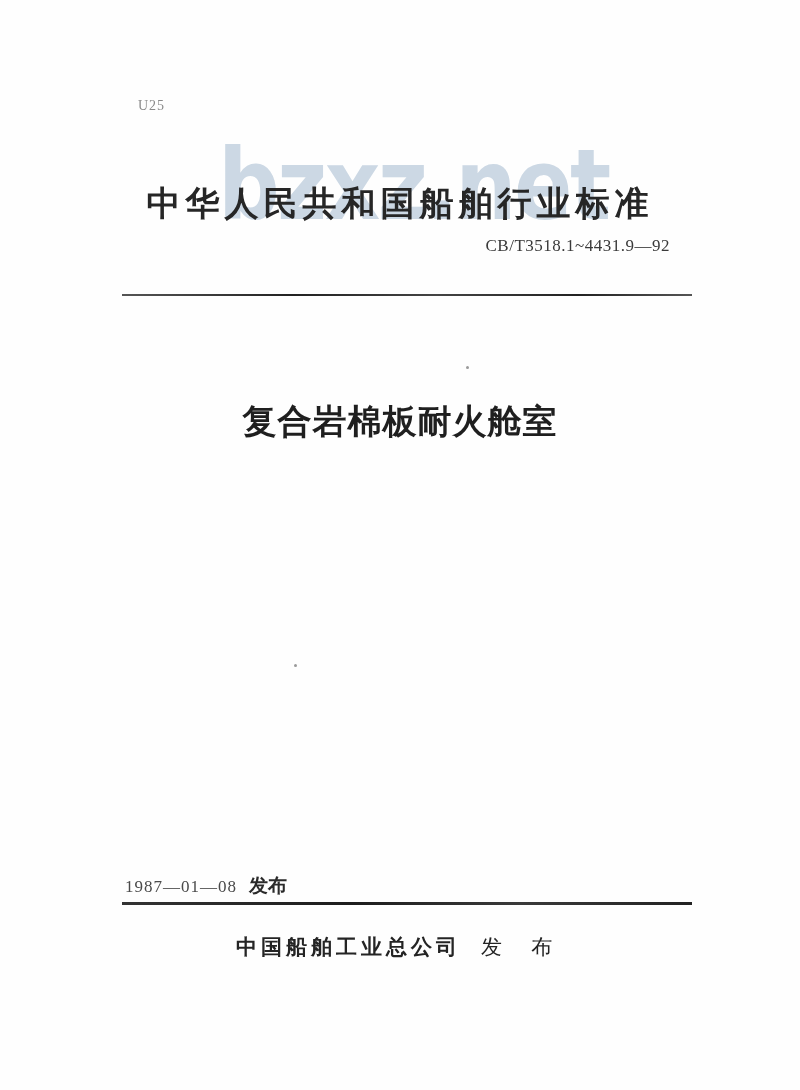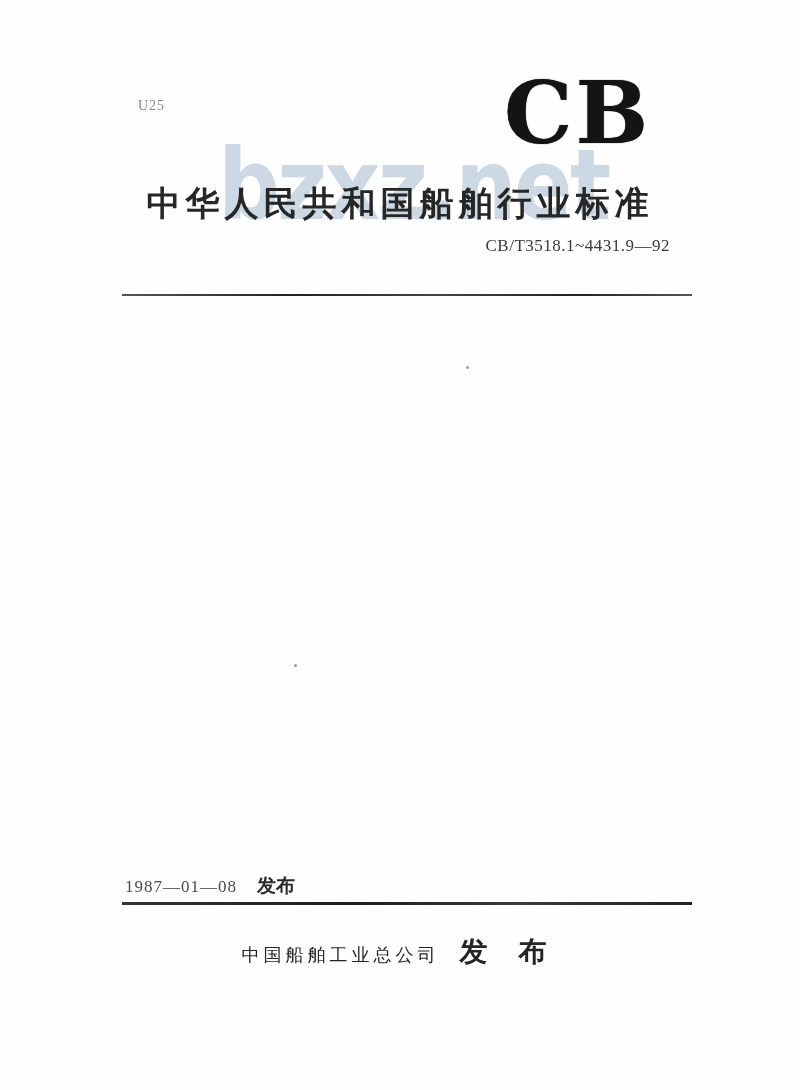--- a/index.html
+++ b/index.html
@@ -126,62 +126,62 @@
   .date-group { white-space: nowrap; }
   .date-num {
     font-size: 17px;
     letter-spacing: 1px;
     color: #4a4a4a;
   }
   .date-label {
     font-size: 19px;
     font-weight: bold;
     color: #2a2a2a;
-    margin-left: 16px;
+    margin-left: 8px;
   }
   .publisher-line {
     position: absolute;
     left: 0;
     width: 100%;
     top: 933px;
     text-align: center;
     z-index: 2;
     white-space: nowrap;
   }
   .publisher-name {
-    font-size: 18px;
-    font-weight: normal;
+    font-size: 21px;
+    font-weight: bold;
     letter-spacing: 4px;
     color: #242424;
   }
   .publisher-action {
-    font-size: 28px;
-    font-weight: bold;
+    font-size: 21px;
+    font-weight: normal;
     letter-spacing: 12px;
     margin-left: 16px;
     color: #242424;
   }
 </style>
 </head>
 <body>
 
 <div class="page">
 
   <div class="watermark">bzxz.net</div>
 
   <div class="class-code">U25</div>
 
-  <div class="cb-logo">CB</div>
 
   <div class="header-title">中华人民共和国船舶行业标准</div>
 
   <div class="std-number">CB/T3518.1~4431.9—92</div>
 
   <div class="rule rule-top"></div>
 
+  <div class="doc-title">复合岩棉板耐火舱室</div>
 
   <div class="speck speck-1"></div>
   <div class="speck speck-2"></div>
 
   <div class="dates-row">
     <div class="date-group">
       <span class="date-num">1987—01—08</span>
       <span class="date-label">发布</span>
     </div>
   </div>

